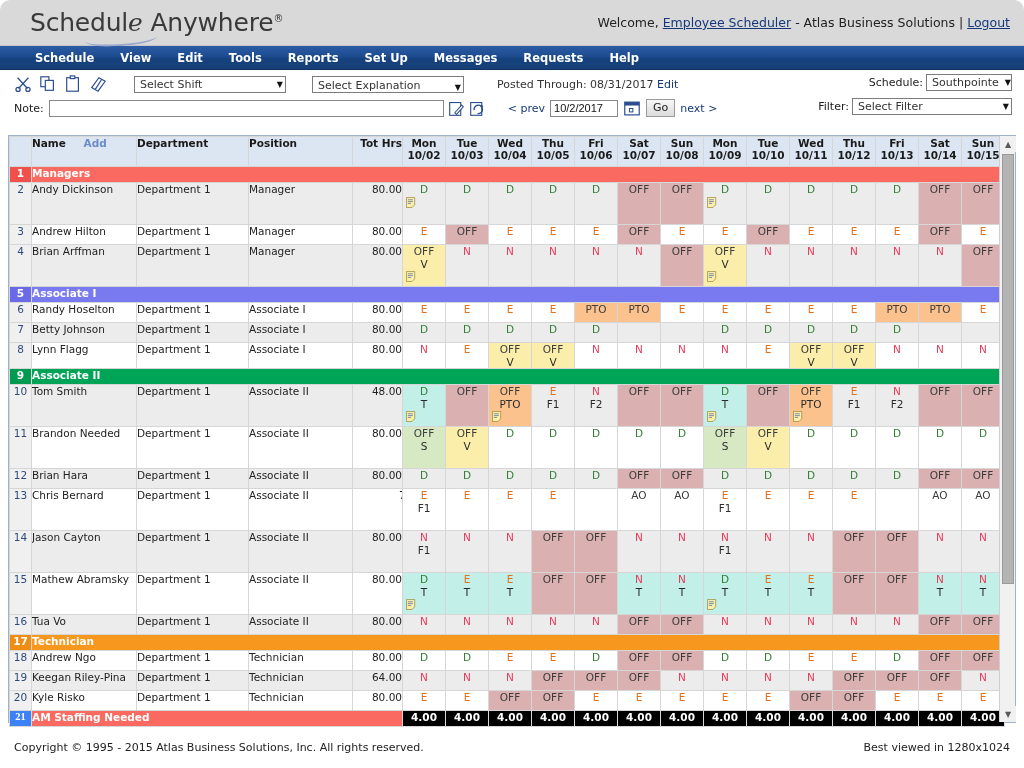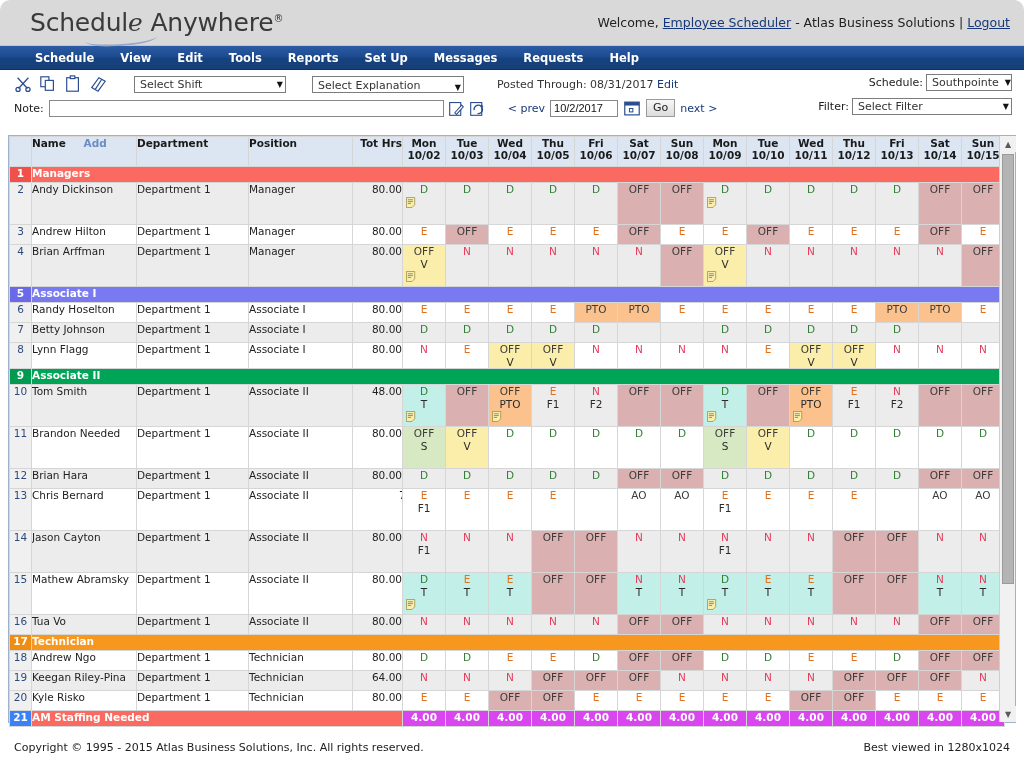--- a/index.html
+++ b/index.html
@@ -171,24 +171,24 @@
   }
   .grp-managers { background: #fb6a60; }
   .grp-assoc1   { background: #7a7af0; }
   .grp-assoc2   { background: #00a457; }
   .grp-tech     { background: #f7971d; }
   .grp-staff    { background: #fb6a60; }
   .grp-num-managers { background: #f2504a; }
   .grp-num-assoc1   { background: #6a6ae8; }
   .grp-num-assoc2   { background: #009a50; }
   .grp-num-tech     { background: #ef8c12; }
-  .grp-num-staff    { background: #3b82f6; }
+  .grp-num-staff    { background: #3b82f6; font-family: Liberation Serif, serif; }
 
   td.staff-val {
-    background: #d946ef; color: #ffffff; font-weight: bold;
+    background: #000000; color: #ffffff; font-weight: bold;
     text-align: center; font-size: 10.5px; padding: 3px 1px;
     border: 1px solid #f8837a;
   }
 
   
   .bg-off   { background: #dbb0b0 !important; }
   .bg-pto   { background: #fbc28d !important; }
   .bg-vac   { background: #fbeeaa !important; }
   .bg-t     { background: #c2f0e8 !important; }
   .bg-s     { background: #d6e9c2 !important; }

